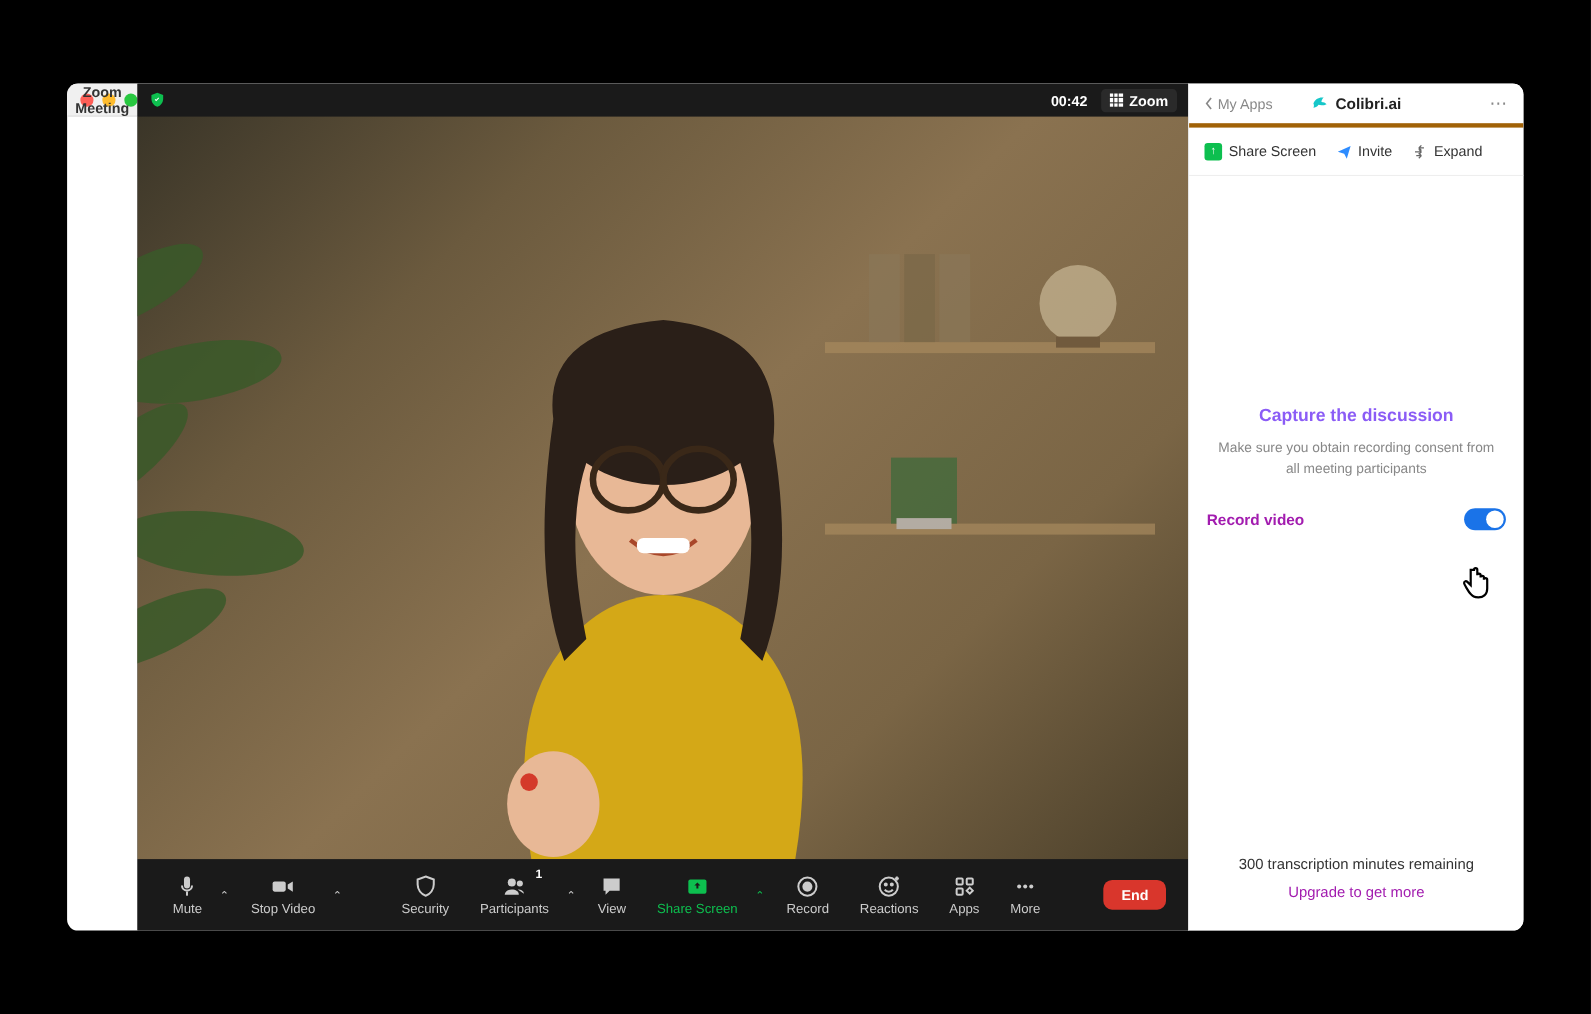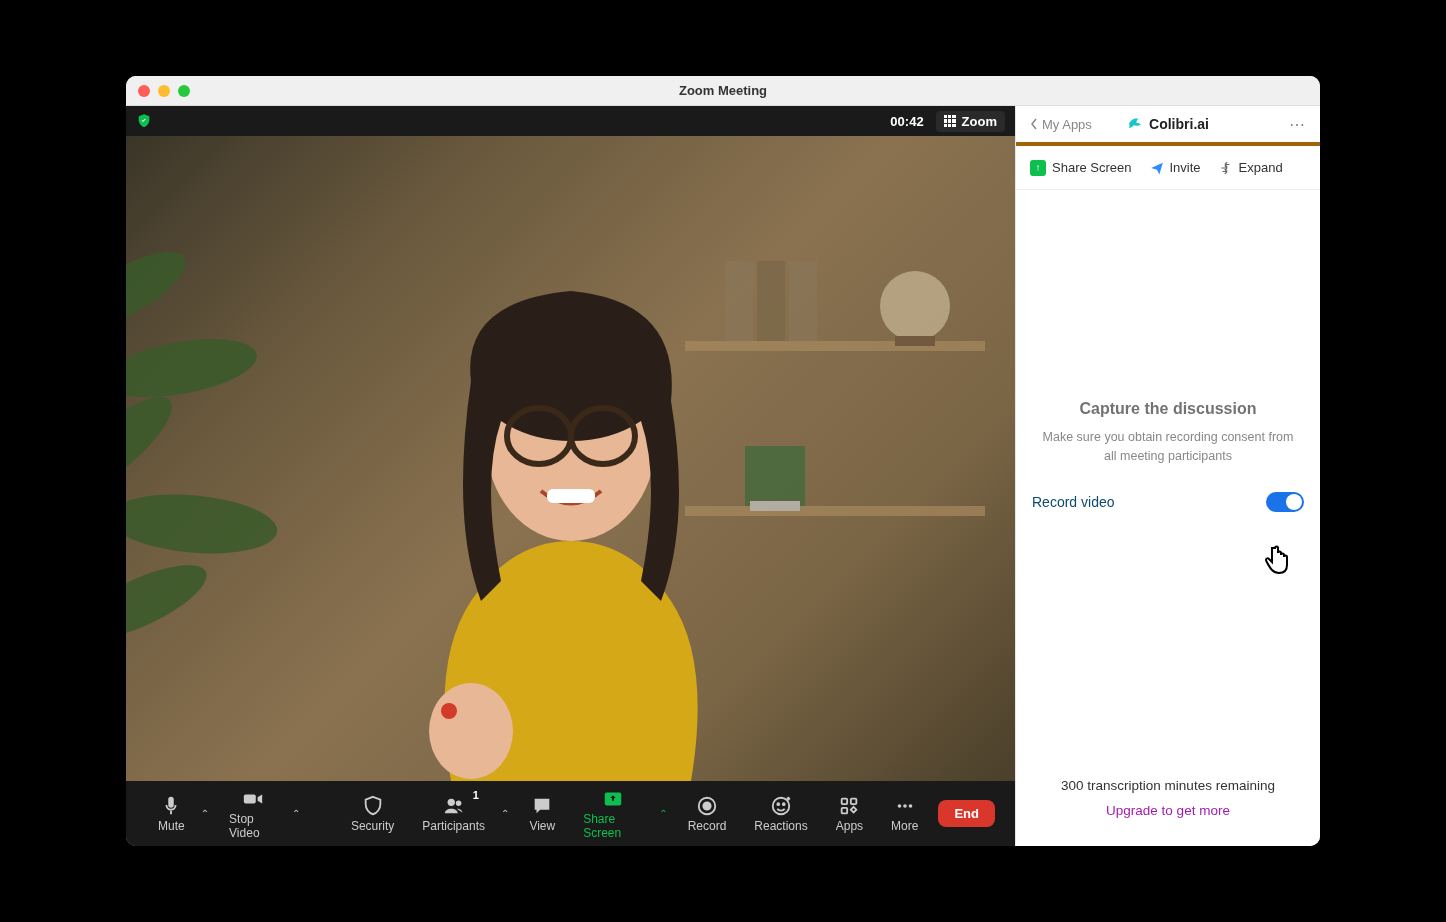--- a/index.html
+++ b/index.html
@@ -1,17 +1,17 @@
 <!DOCTYPE html>
 <html><head>
 <meta charset="utf-8">
 <style>
 * { margin: 0; padding: 0; box-sizing: border-box; font-family: -apple-system, BlinkMacSystemFont, "Segoe UI", Helvetica, Arial, sans-serif; }
 body { background: #000; width: 1446px; height: 922px; display: flex; align-items: center; justify-content: center; }
-.window { width: 1194px; height: 770px; background: #fff; border-radius: 10px; box-shadow: 0 20px 60px rgba(0,0,0,0.6); overflow: hidden; display: flex; flex-direction: column; position: relative; justify-content: center; }
+.window { width: 1324px; height: 770px; background: #fff; border-radius: 10px; box-shadow: 0 20px 60px rgba(0,0,0,0.6); overflow: hidden; display: flex; position: relative; justify-content: center; }
 .titlebar { height: 30px; background: #f0f0f0; display: flex; align-items: center; position: relative; border-bottom: 1px solid #ddd; }
 .traffic-lights { display: flex; gap: 8px; padding-left: 12px; }
 .tl { width: 12px; height: 12px; border-radius: 50%; }
 .tl-close { background: #ff5f57; }
 .tl-min { background: #febc2e; }
 .tl-max { background: #28c840; }
 .title { position: absolute; left: 0; right: 0; text-align: center; font-size: 13px; font-weight: 600; color: #333; pointer-events: none; }
 .body { flex: 1; display: flex; min-height: 0; }
 .video-area { flex: 1; background: #1a1a1a; display: flex; flex-direction: column; position: relative; }
 .video-top { height: 30px; background: #1a1a1a; display: flex; align-items: center; justify-content: space-between; padding: 0 10px; font-weight: bold; }
@@ -41,25 +41,25 @@
 .app-title { position: absolute; left: 0; right: 0; display: flex; align-items: center; justify-content: center; gap: 6px; font-size: 14px; font-weight: 600; color: #222; pointer-events: none; }
 .bird { width: 16px; height: 16px; color: #16c7c9; }
 .dots { margin-left: auto; color: #888; font-size: 16px; cursor: pointer; letter-spacing: 1px; }
 .panel-actions { height: 44px; display: flex; align-items: center; padding: 0 14px; gap: 18px; border-bottom: 1px solid #eee; font-size: 13px; color: #333; }
 .pa-item { display: flex; align-items: center; gap: 6px; cursor: pointer; }
 .share-ic { width: 16px; height: 16px; background: #0dbf4f; border-radius: 3px; display: flex; align-items: center; justify-content: center; color: #fff; font-size: 10px; }
 .invite-ic { width: 14px; height: 14px; color: #2d8cff; }
 .expand-ic { width: 14px; height: 14px; color: #666; }
 .panel-body { flex: 1; display: flex; flex-direction: column; padding: 0 16px; }
 .capture-section { margin-top: 210px; text-align: center; }
-.capture-title { font-size: 16px; font-weight: 600; color: #737373; margin-bottom: 10px; }
+.capture-title { font-size: 16px; font-weight: 600; color: #8b5cf6; margin-bottom: 10px; }
 .capture-sub { font-size: 12.5px; color: #888; line-height: 1.5; padding: 0 4px; }
 .start-btn { display: block; width: 100%; background: #1a73e8; color: #fff; font-size: 14px; font-weight: 600; padding: 11px 0; border-radius: 6px; border: none; cursor: pointer; }
 .record-row { display: flex; align-items: center; justify-content: space-between; margin-top: 26px; }
-.record-label { font-size: 14px; font-weight: 400; color: #0c4a6e; }
+.record-label { font-size: 14px; font-weight: 700; color: #a21caf; }
 .toggle { width: 38px; height: 20px; background: #1a73e8; border-radius: 20px; position: relative; cursor: pointer; }
 .toggle::after { content: ""; position: absolute; right: 2px; top: 2px; width: 16px; height: 16px; background: #fff; border-radius: 50%; }
 .cursor-hand { position: absolute; right: 12px; margin-top: 32px; width: 30px; height: 36px; }
 .panel-footer { text-align: center; padding-bottom: 28px; font-size: 13.5px; }
 .remaining { color: #333; margin-bottom: 10px; }
 .upgrade { color: #a21caf; font-weight: 500; cursor: pointer; }
 svg { display: block; }
 </style>
 </head>
 <body>

